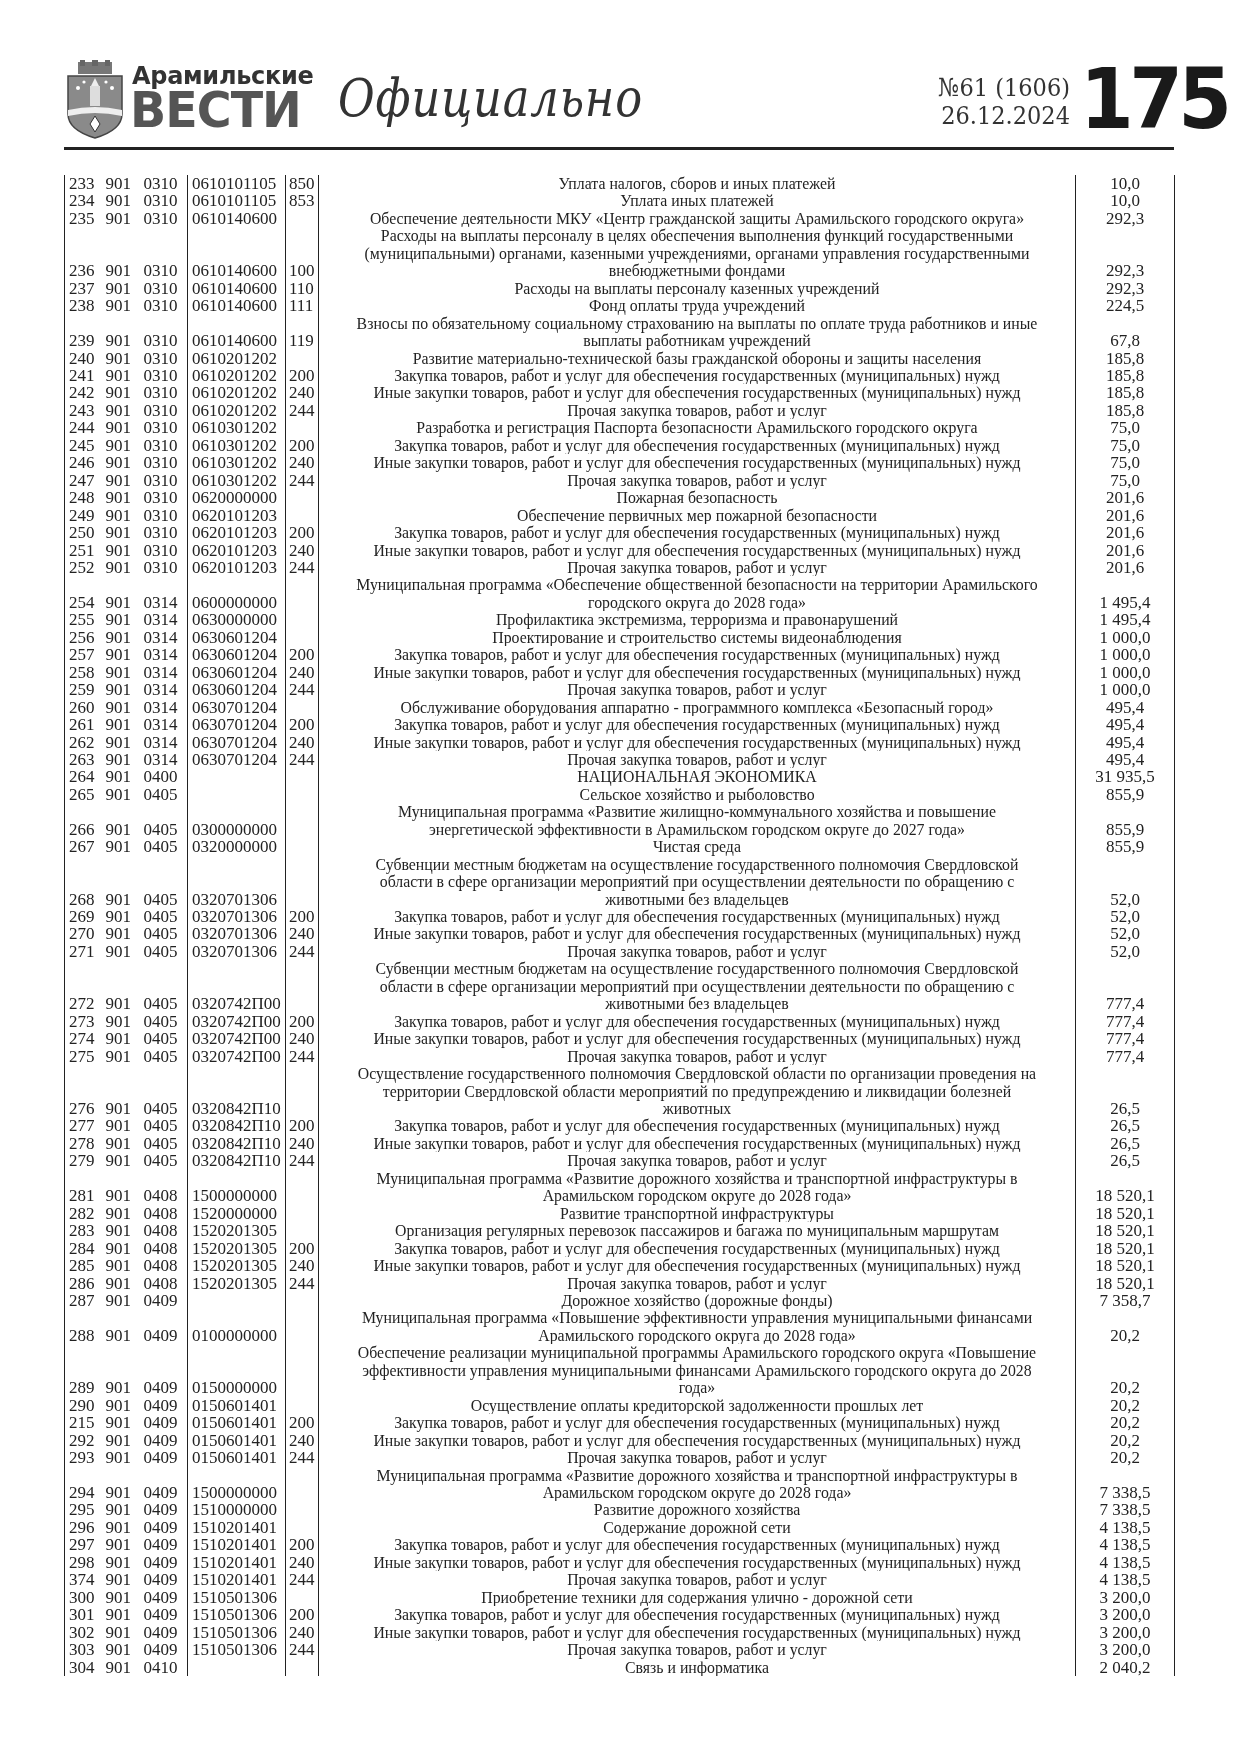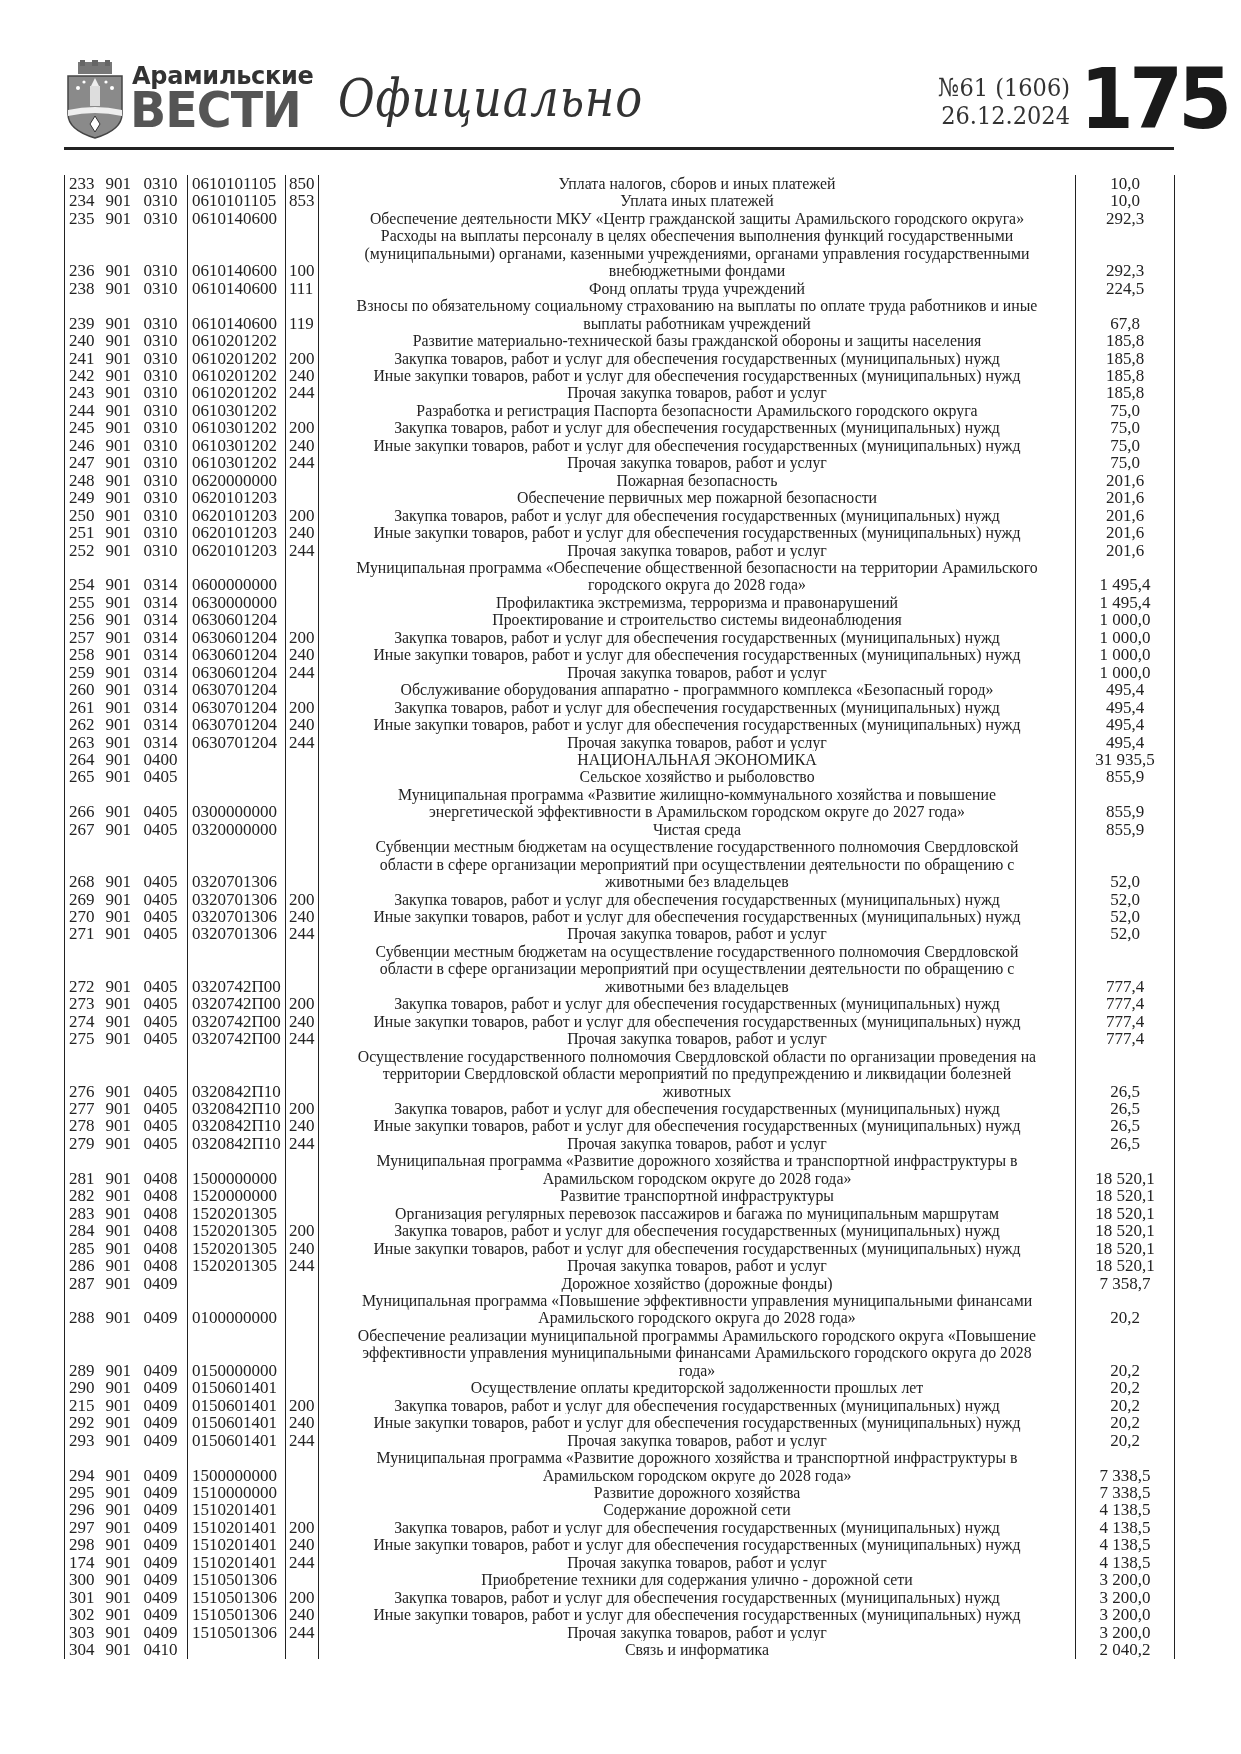--- a/index.html
+++ b/index.html
@@ -108,20 +108,31 @@
           <td class="gr">901</td>
           <td class="sec">0310</td>
           <td class="tgt">0610140600</td>
           <td class="typ">100</td>
           <td class="desc">
             <span class="desc-inner">Расходы на выплаты персоналу в целях обеспечения выполнения функций государственными (муниципальными) органами, казенными учреждениями, органами управления государственными внебюджетными фондами</span>
           </td>
           <td class="amt">292,3</td>
         </tr>
         <tr>
+          <td class="b-left no">237</td>
+          <td class="gr">901</td>
+          <td class="sec">0310</td>
+          <td class="tgt">0610140600</td>
+          <td class="typ">110</td>
+          <td class="desc">
+            <span class="desc-inner">Расходы на выплаты персоналу казенных учреждений</span>
+          </td>
+          <td class="amt">292,3</td>
+        </tr>
+        <tr>
           <td class="b-left no">238</td>
           <td class="gr">901</td>
           <td class="sec">0310</td>
           <td class="tgt">0610140600</td>
           <td class="typ">111</td>
           <td class="desc">
             <span class="desc-inner">Фонд оплаты труда учреждений</span>
           </td>
           <td class="amt">224,5</td>
         </tr>
@@ -757,21 +768,21 @@
           <td class="gr">901</td>
           <td class="sec">0409</td>
           <td class="tgt">1510201401</td>
           <td class="typ">240</td>
           <td class="desc">
             <span class="desc-inner">Иные закупки товаров, работ и услуг для обеспечения государственных (муниципальных) нужд</span>
           </td>
           <td class="amt">4 138,5</td>
         </tr>
         <tr>
-          <td class="b-left no">174</td>
+          <td class="b-left no">374</td>
           <td class="gr">901</td>
           <td class="sec">0409</td>
           <td class="tgt">1510201401</td>
           <td class="typ">244</td>
           <td class="desc">
             <span class="desc-inner">Прочая закупка товаров, работ и услуг</span>
           </td>
           <td class="amt">4 138,5</td>
         </tr>
         <tr>

